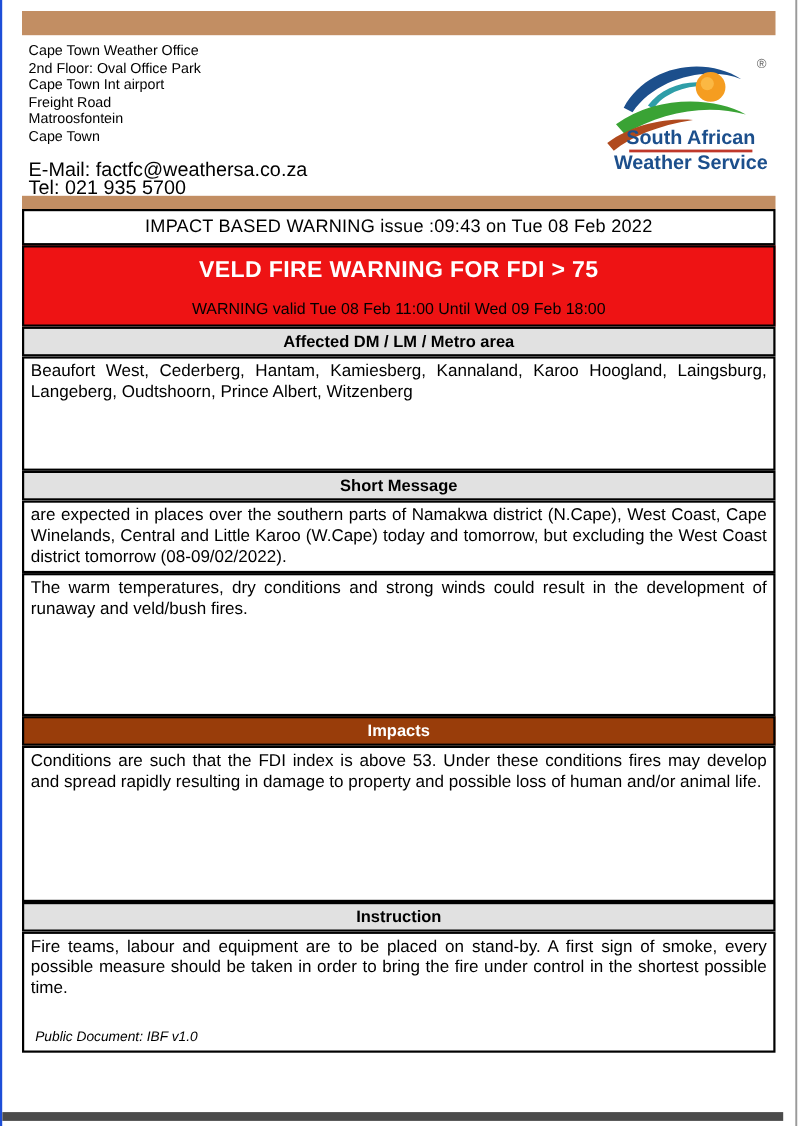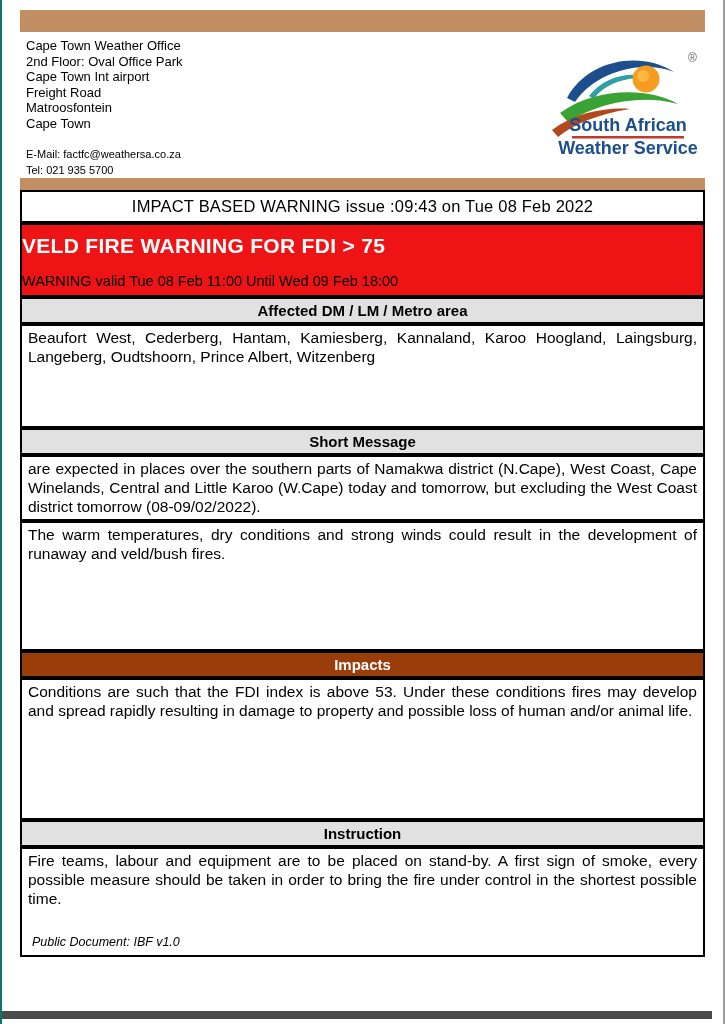--- a/index.html
+++ b/index.html
@@ -1,40 +1,40 @@
 <!DOCTYPE html>
 <html style="--accent-tan: #c28e63; --warning-red: #ee1314; --heading-gray: #e1e1e1; --impacts-brown: #993d0a; --logo-blue: #1c4f8c; --logo-green: #3aa335; --logo-rust: #b04a1e; --logo-orange: #f59d20; --logo-red-line: #c0392b; --bottom-bar: #4b4b4b;"><head>
 <meta charset="utf-8">
 <style>
   html, body { margin:0; padding:0; background:#ffffff; }
   body { font-family:"Liberation Sans", sans-serif; color:#000; }
 
   .page {
     position:relative; width:725px; height:1024px; background:#fff;
     box-sizing:border-box; overflow:hidden;
-    border-left:2px solid #0f766e; border-right:2px solid #9a9a9a;
+    border-left:2px solid #1d4ed8; border-right:2px solid #9a9a9a;
   }
 
   .tan-bar { position:absolute; left:18px; width:685px; background:var(--accent-tan); }
   .tan-bar.top { top:10px; height:22px; }
   .tan-bar.second { top:178px; height:12px; }
 
   .address-block { position:absolute; left:24px; top:38px; font-size:13px; line-height:15.5px; }
-  .contact-block { position:absolute; left:24px; top:146px; font-size:11px; line-height:16px; }
+  .contact-block { position:absolute; left:24px; top:146px; font-size:18px; line-height:16px; }
 
   .logo { position:absolute; left:540px; top:50px; width:168px; height:110px; }
 
   .doc-body { position:absolute; left:18px; top:190px; width:707px; }
 
   .box { box-sizing:border-box; border:2px solid #000; width:685px; background:#fff; }
 
   .title-box { height:33px; display:flex; align-items:center; justify-content:center;
     font-size:16.5px; letter-spacing:.2px; }
 
-  .red-box { height:74px; background:var(--warning-red); }
+  .red-box { height:74px; background:var(--warning-red); text-align:center; }
   .red-title { margin-top:9px; color:#fff; font-weight:bold; font-size:21px; letter-spacing:.3px; }
   .red-sub { margin-top:15px; color:#000000; font-size:14.5px; }
 
   .sec-head { height:27px; display:flex; align-items:center; justify-content:center;
     background:var(--heading-gray); font-weight:bold; font-size:15px; }
   .sec-head.impacts { background:var(--impacts-brown); color:#fff; }
 
   .sec-body { padding:2px 6px 0 6px; font-size:15.5px; line-height:19px;
     text-align:justify; overflow:hidden; position:relative; }
   .h-affected   { height:104px; }

